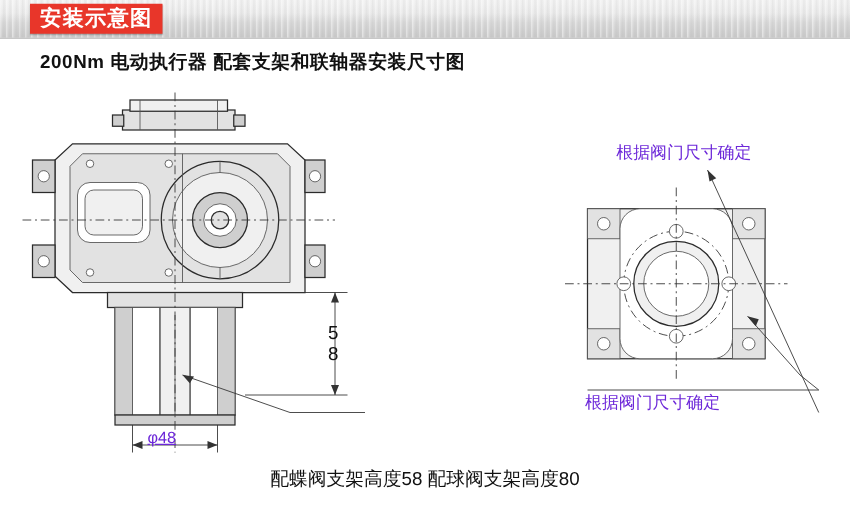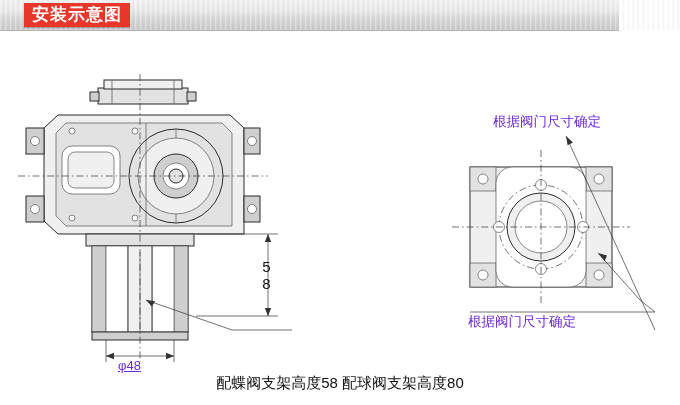--- a/index.html
+++ b/index.html
@@ -7,21 +7,21 @@
     width:680px;height:405px;
     background:#ffffff;
     font-family:"Liberation Sans", sans-serif;
     overflow:hidden;
     position:relative;
   }
   #root{position:absolute;left:0;top:0;width:680px;height:405px;}
 
   
   .banner{
-    position:absolute;left:0;top:0;width:619px;height:30px;
+    position:absolute;left:0;top:0;width:680px;height:30px;
     background:linear-gradient(to bottom,#f2f2f2 0%,#eaeaea 35%,#d8d8d8 60%,#c9c9c9 100%);
     border-bottom:1px solid #b5b5b5;
   }
   .banner-stripes{
     position:absolute;left:0;top:0;width:680px;height:30px;
     background:repeating-linear-gradient(90deg,rgba(255,255,255,0.55) 0px,rgba(255,255,255,0.0) 2px,rgba(180,180,180,0.18) 3px,rgba(255,255,255,0.0) 5px);
     opacity:.8;
   }
   .banner-tab{
     position:absolute;left:24px;top:3px;
@@ -70,20 +70,21 @@
 
 <div id="root">
 
   <div class="banner">
     <div class="banner-stripes"></div>
     <div class="banner-tab">
       <span>安装示意图</span>
     </div>
   </div>
 
+  <div class="subtitle">200Nm 电动执行器  配套支架和联轴器安装尺寸图</div>
 
   <svg width="680" height="405">
 
     <g>
 
       <rect class="ln fill-md" x="98" y="88" width="90" height="16"></rect>
       <rect class="ln fill-lt" x="104" y="80" width="78" height="9"></rect>
       <line class="ln-thin" x1="112" y1="80" x2="112" y2="104"></line>
       <line class="ln-thin" x1="174" y1="80" x2="174" y2="104"></line>
 
@@ -194,20 +195,20 @@
 
       <line class="ln-lead" x1="598" y1="253" x2="640" y2="300"></line>
       <path d="M598,253 l9,2.4 l-2.4,5.6 z" fill="#333"></path>
       <line class="ln-lead" x1="640" y1="300" x2="655" y2="312"></line>
       <line class="ln-lead" x1="470" y1="312" x2="655" y2="312"></line>
     </g>
 
   </svg>
 
   <div class="lbl-vert" style="left:258px;top:258px;">58</div>
-  <div class="lbl" style="left:118px;top:358px;font-size:13px;text-decoration:underline;">φ48</div>
+  <div class="lbl" style="left:118px;top:342px;font-size:13px;text-decoration:underline;">φ48</div>
 
   <div class="lbl" style="left:493px;top:113px;font-size:13.5px;">根据阀门尺寸确定</div>
   <div class="lbl" style="left:468px;top:313px;font-size:13.5px;">根据阀门尺寸确定</div>
 
   <div class="caption">配蝶阀支架高度58  配球阀支架高度80</div>
 
 </div>
 
 </body></html>

